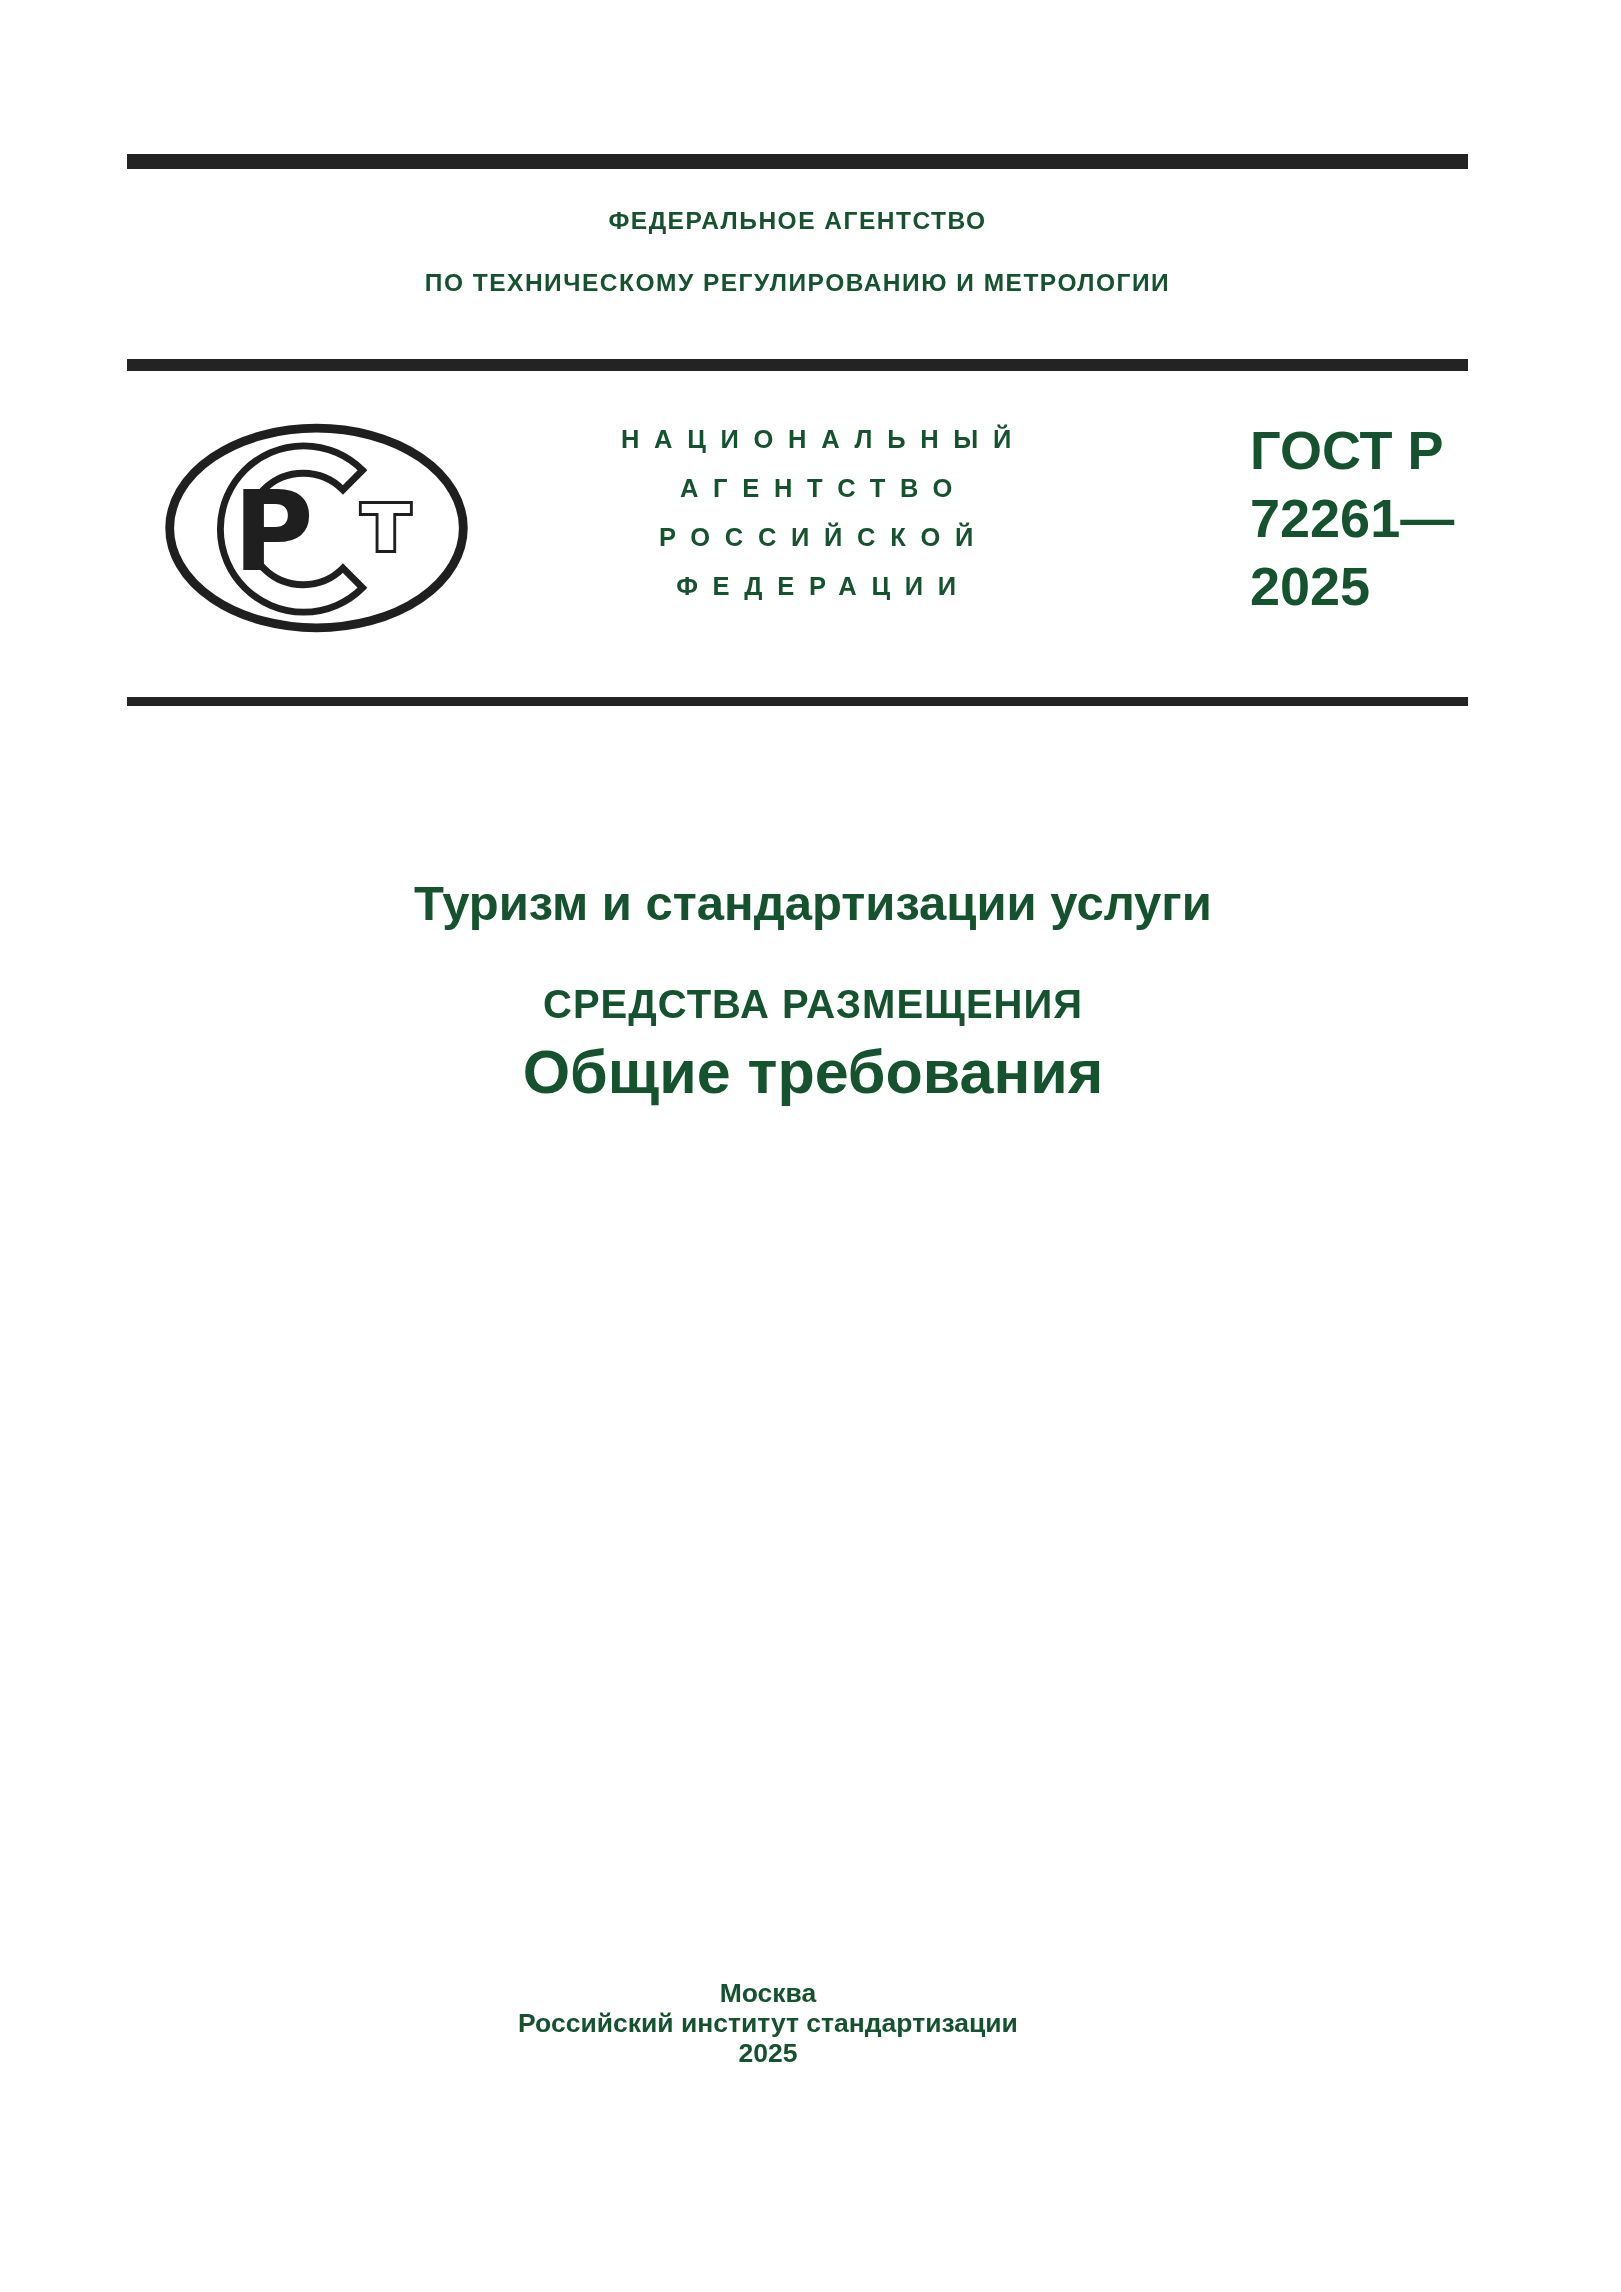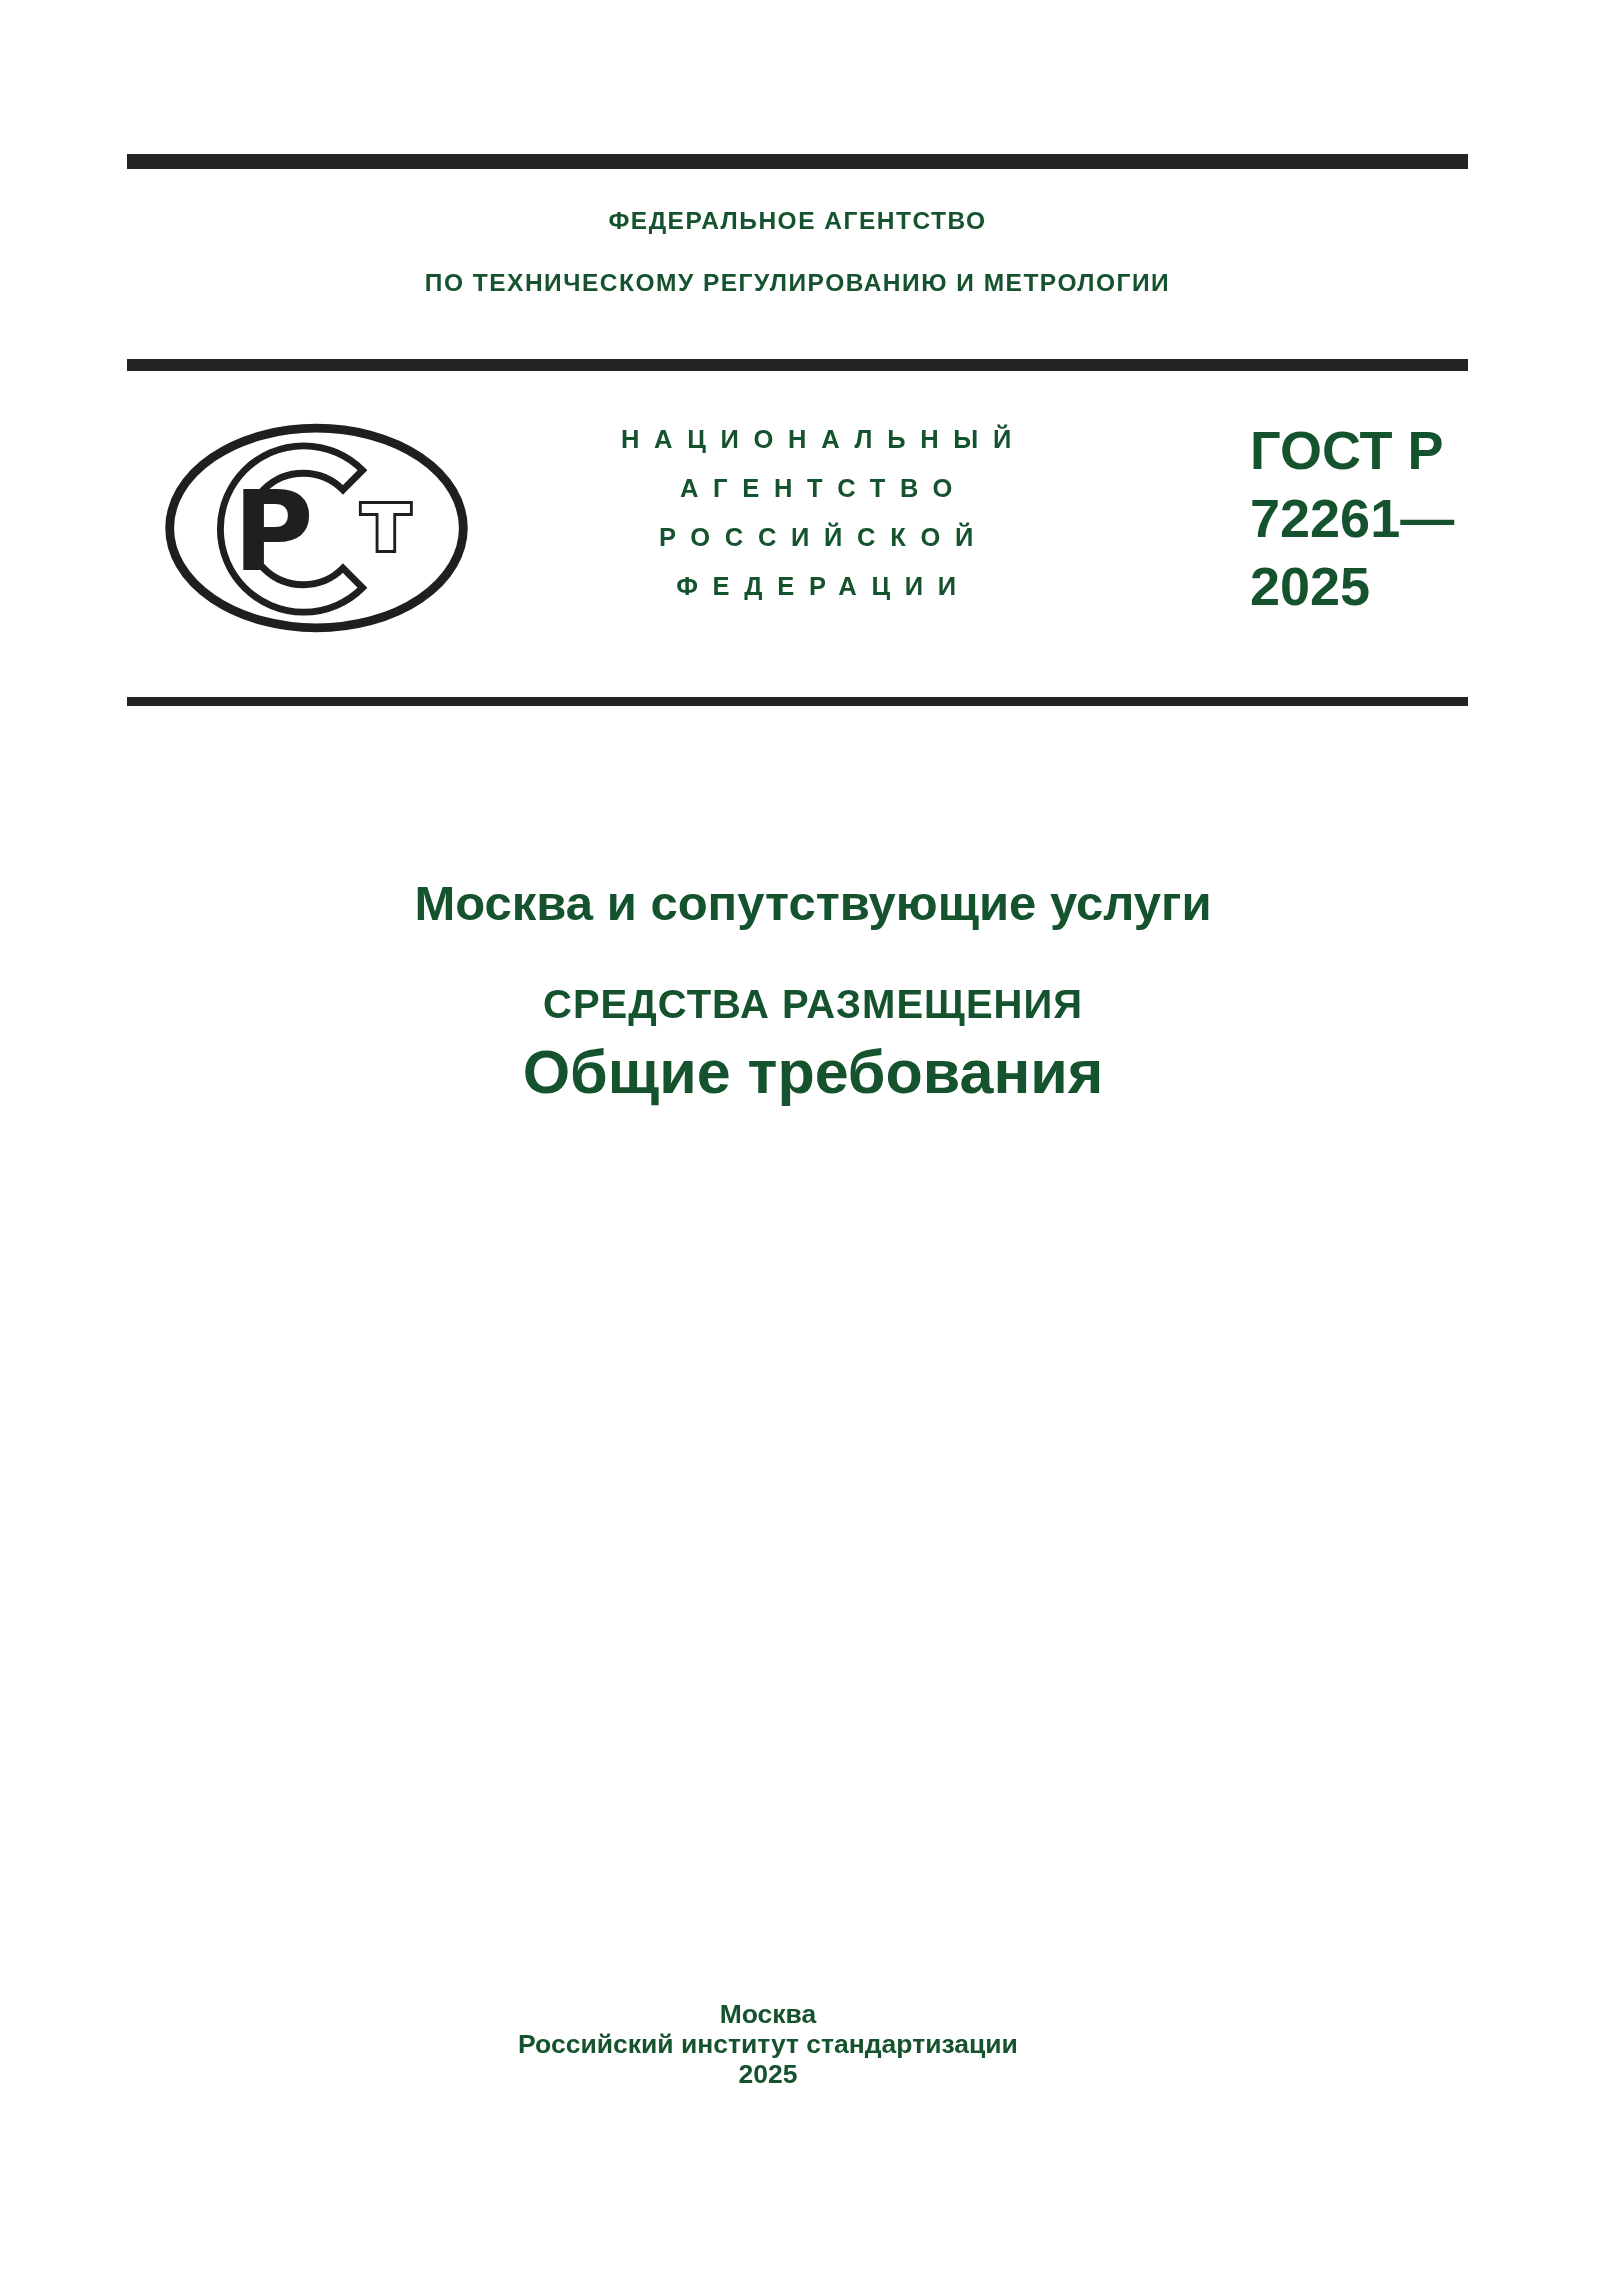--- a/index.html
+++ b/index.html
@@ -73,21 +73,20 @@
     font-size: 28px;
     line-height: 33px;
   }
 
   .imprint {
     left: 127px; top: 1978px; width: 1282px;
     text-align: center;
     font-weight: bold;
     font-size: 26.5px;
     line-height: 30px;
-    margin-top: 21px;
   }
 </style>
 </head>
 <body>
 
 <div class="page">
 
   <div class="bar bar-1"></div>
 
   <div class="abs agency-line agency-1">ФЕДЕРАЛЬНОЕ АГЕНТСТВО</div>
@@ -112,21 +111,21 @@
   </div>
 
   <div class="abs designation">
     <div>ГОСТ Р</div>
     <div>72261—</div>
     <div>2025</div>
   </div>
 
   <div class="bar bar-3"></div>
 
-  <div class="abs title-line title-group">Москва и сопутствующие услуги</div>
+  <div class="abs title-line title-group">Туризм и стандартизации услуги</div>
   <div class="abs title-line title-main">СРЕДСТВА РАЗМЕЩЕНИЯ</div>
   <div class="abs title-line title-subtitle">Общие требования</div>
 
 
   <div class="abs imprint">
     <div>Москва</div>
     <div>Российский институт стандартизации</div>
     <div>2025</div>
   </div>
 

